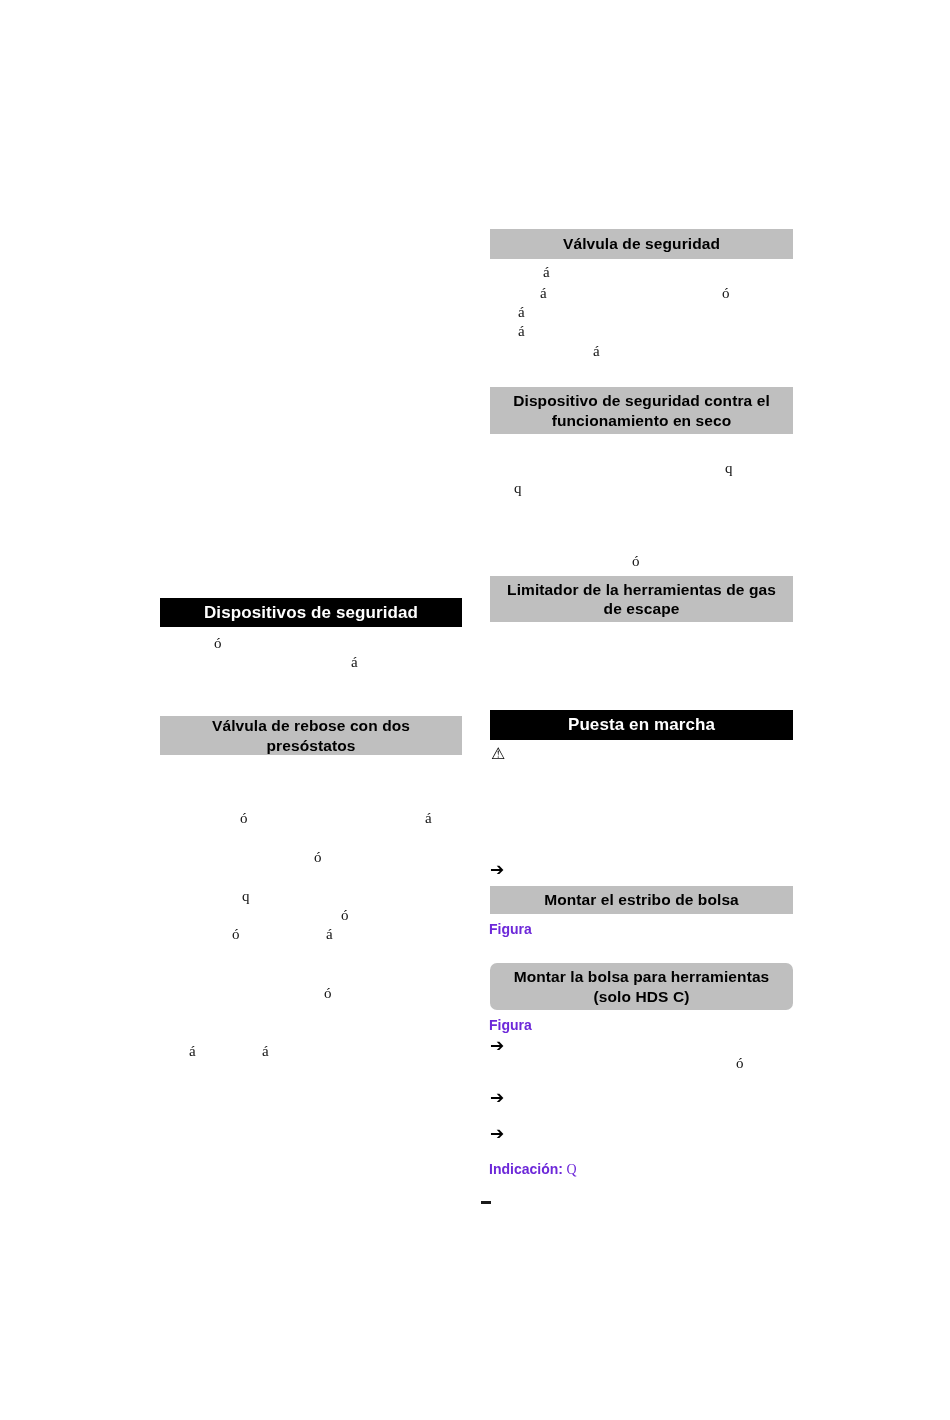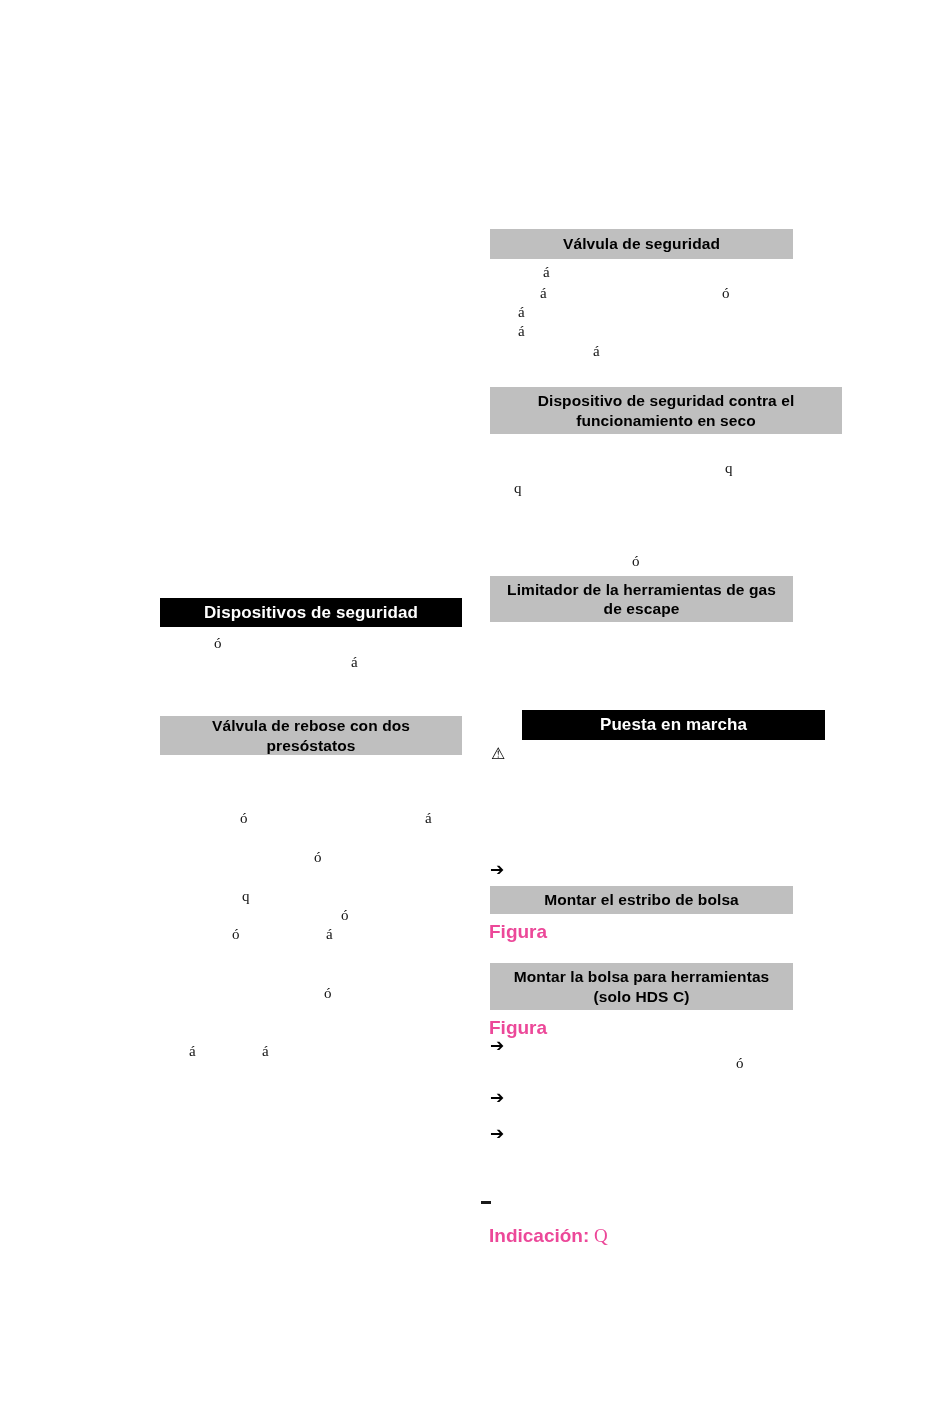--- a/index.html
+++ b/index.html
@@ -47,24 +47,24 @@
     position: absolute;
     font-family: "Liberation Serif", serif;
     font-size: 15px;
     line-height: 1;
     color: #111111;
     white-space: pre;
   }
   
   .label {
     position: absolute;
-    font-size: 19px;
+    font-size: 14px;
     font-weight: bold;
     line-height: 1;
-    color: #ec4899;
+    color: #6d28d9;
     white-space: pre;
   }
   .label .plain {
     font-weight: normal;
     font-family: "Liberation Serif", serif;
   }
   
   .sym {
     position: absolute;
     line-height: 1;
@@ -84,27 +84,27 @@
     position: absolute;
     background: #1a1a1a;
   }
 </style>
 </head>
 <body>
 
 <div id="page" style="width: 950px; height: 1420px; background: rgb(255, 255, 255);">
   <div>
       <div class="bar gray" style="left: 490px; top: 229px; width: 303px; height: 30px; background: rgb(191, 191, 191); color: rgb(0, 0, 0);">Válvula de seguridad</div>
-      <div class="bar gray" style="left: 490px; top: 387px; width: 352px; height: 47px; background: rgb(191, 191, 191); color: rgb(0, 0, 0);">Dispositivo de seguridad contra el funcionamiento en seco</div>
+      <div class="bar gray" style="left: 490px; top: 387px; width: 303px; height: 47px; background: rgb(191, 191, 191); color: rgb(0, 0, 0);">Dispositivo de seguridad contra el funcionamiento en seco</div>
       <div class="bar gray" style="left: 490px; top: 576px; width: 303px; height: 46px; background: rgb(191, 191, 191); color: rgb(0, 0, 0);">Limitador de la herramientas de gas de escape</div>
       <div class="bar black" style="left: 160px; top: 598px; width: 302px; height: 29px; background: rgb(0, 0, 0); color: rgb(255, 255, 255);">Dispositivos de seguridad</div>
       <div class="bar gray" style="left: 160px; top: 716px; width: 302px; height: 39px; background: rgb(191, 191, 191); color: rgb(0, 0, 0);">Válvula de rebose con dos presóstatos</div>
-      <div class="bar black" style="left: 490px; top: 710px; width: 303px; height: 30px; background: rgb(0, 0, 0); color: rgb(255, 255, 255); margin-left: 32px;">Puesta en marcha</div>
+      <div class="bar black" style="left: 490px; top: 710px; width: 303px; height: 30px; background: rgb(0, 0, 0); color: rgb(255, 255, 255);">Puesta en marcha</div>
       <div class="bar gray" style="left: 490px; top: 886px; width: 303px; height: 28px; background: rgb(191, 191, 191); color: rgb(0, 0, 0);">Montar el estribo de bolsa</div>
-      <div class="bar gray" style="left: 490px; top: 963px; width: 303px; height: 47px; background: rgb(191, 191, 191); color: rgb(0, 0, 0);">Montar la bolsa para herramientas (solo HDS C)</div>
+      <div class="bar gray" style="left: 490px; top: 963px; width: 303px; height: 47px; background: rgb(191, 191, 191); color: rgb(0, 0, 0); border-radius: 7px;">Montar la bolsa para herramientas (solo HDS C)</div>
     </div>
   <div>
       <span class="glyph" style="left: 543px; top: 265px; color: rgb(17, 17, 17);">á</span>
       <span class="glyph" style="left: 540px; top: 286px; color: rgb(17, 17, 17);">á</span>
       <span class="glyph" style="left: 722px; top: 286px; color: rgb(17, 17, 17);">ó</span>
       <span class="glyph" style="left: 518px; top: 305px; color: rgb(17, 17, 17);">á</span>
       <span class="glyph" style="left: 518px; top: 324px; color: rgb(17, 17, 17);">á</span>
       <span class="glyph" style="left: 593px; top: 344px; color: rgb(17, 17, 17);">á</span>
       <span class="glyph" style="left: 725px; top: 461px; color: rgb(17, 17, 17);">q</span>
       <span class="glyph" style="left: 514px; top: 481px; color: rgb(17, 17, 17);">q</span>
@@ -119,21 +119,21 @@
       <span class="glyph" style="left: 232px; top: 927px; color: rgb(17, 17, 17);">ó</span>
       <span class="glyph" style="left: 326px; top: 927px; color: rgb(17, 17, 17);">á</span>
       <span class="glyph" style="left: 324px; top: 986px; color: rgb(17, 17, 17);">ó</span>
       <span class="glyph" style="left: 189px; top: 1044px; color: rgb(17, 17, 17);">á</span>
       <span class="glyph" style="left: 262px; top: 1044px; color: rgb(17, 17, 17);">á</span>
       <span class="glyph" style="left: 736px; top: 1056px; color: rgb(17, 17, 17);">ó</span>
     </div>
   <div>
       <div class="label" style="left: 489px; top: 922px;">Figura</div>
       <div class="label" style="left: 489px; top: 1018px;">Figura</div>
-      <div class="label" style="left: 489px; top: 1226px;"><span>Indicación:</span><span class="plain"> Q</span></div>
+      <div class="label" style="left: 489px; top: 1162px;"><span>Indicación:</span><span class="plain"> Q</span></div>
     </div>
   <div>
       <span class="sym warn" style="left: 491px; top: 746px;">⚠</span>
       <span class="sym arrow" style="left: 490px; top: 861px;">➔</span>
       <span class="sym arrow" style="left: 490px; top: 1037px;">➔</span>
       <span class="sym arrow" style="left: 490px; top: 1089px;">➔</span>
       <span class="sym arrow" style="left: 490px; top: 1125px;">➔</span>
     </div>
 <div class="rule" style="left: 481px; top: 1201px; width: 10px; height: 3px;"></div>
   </div>

